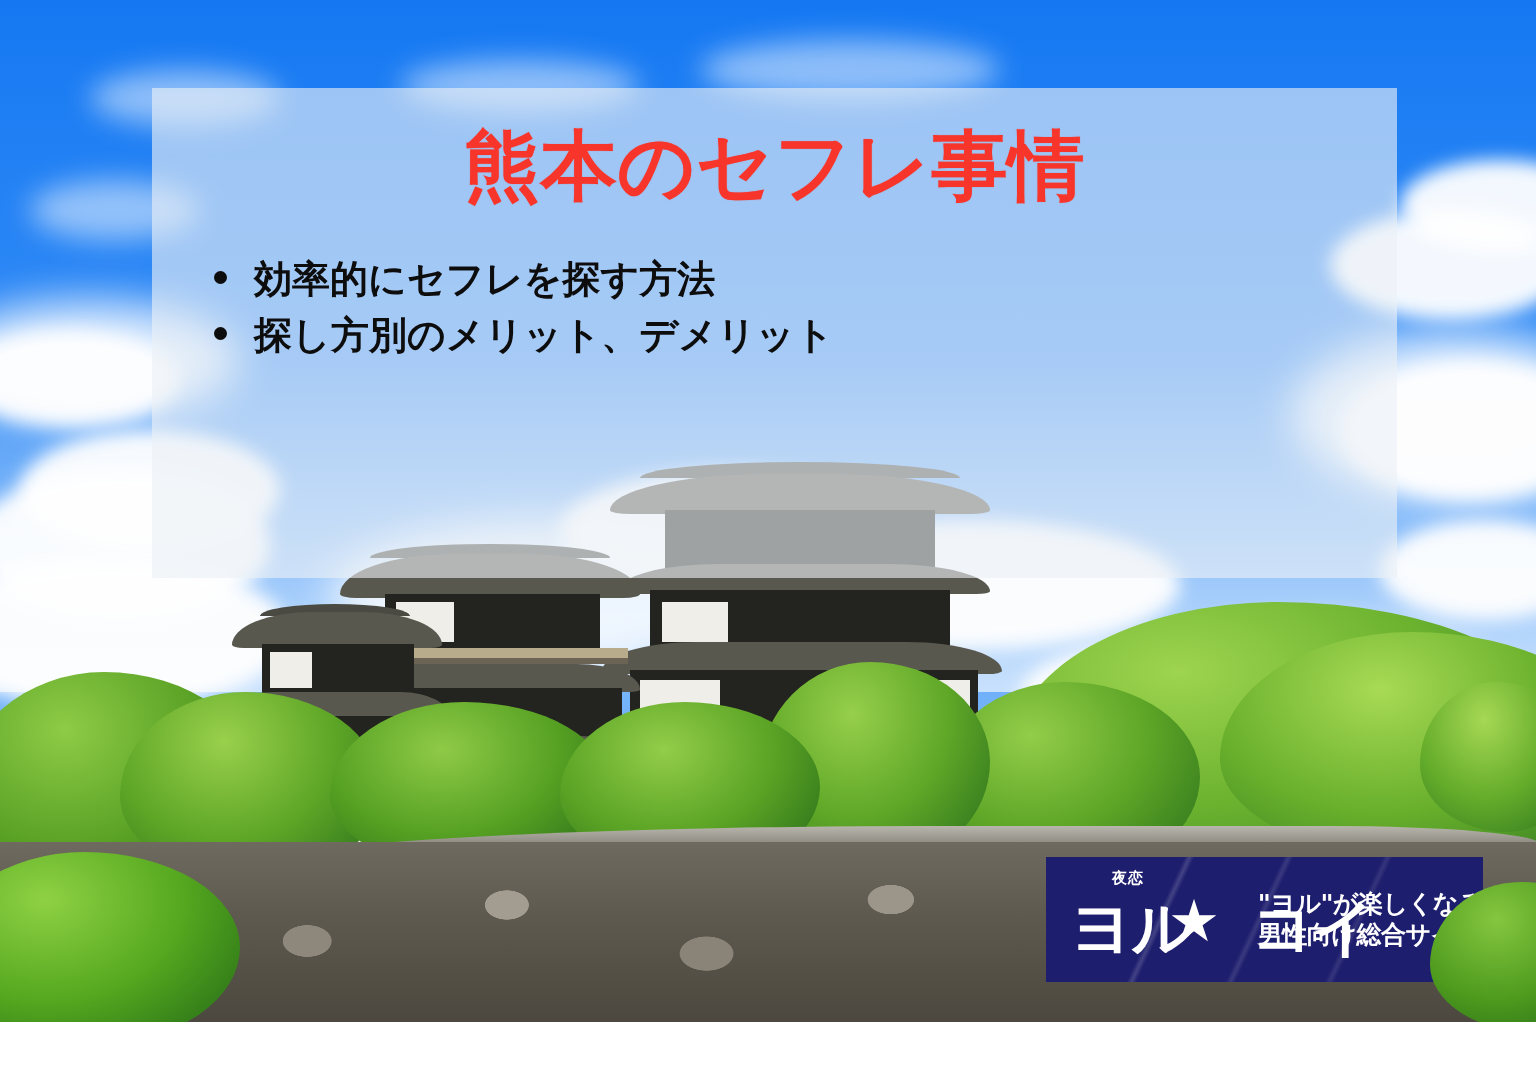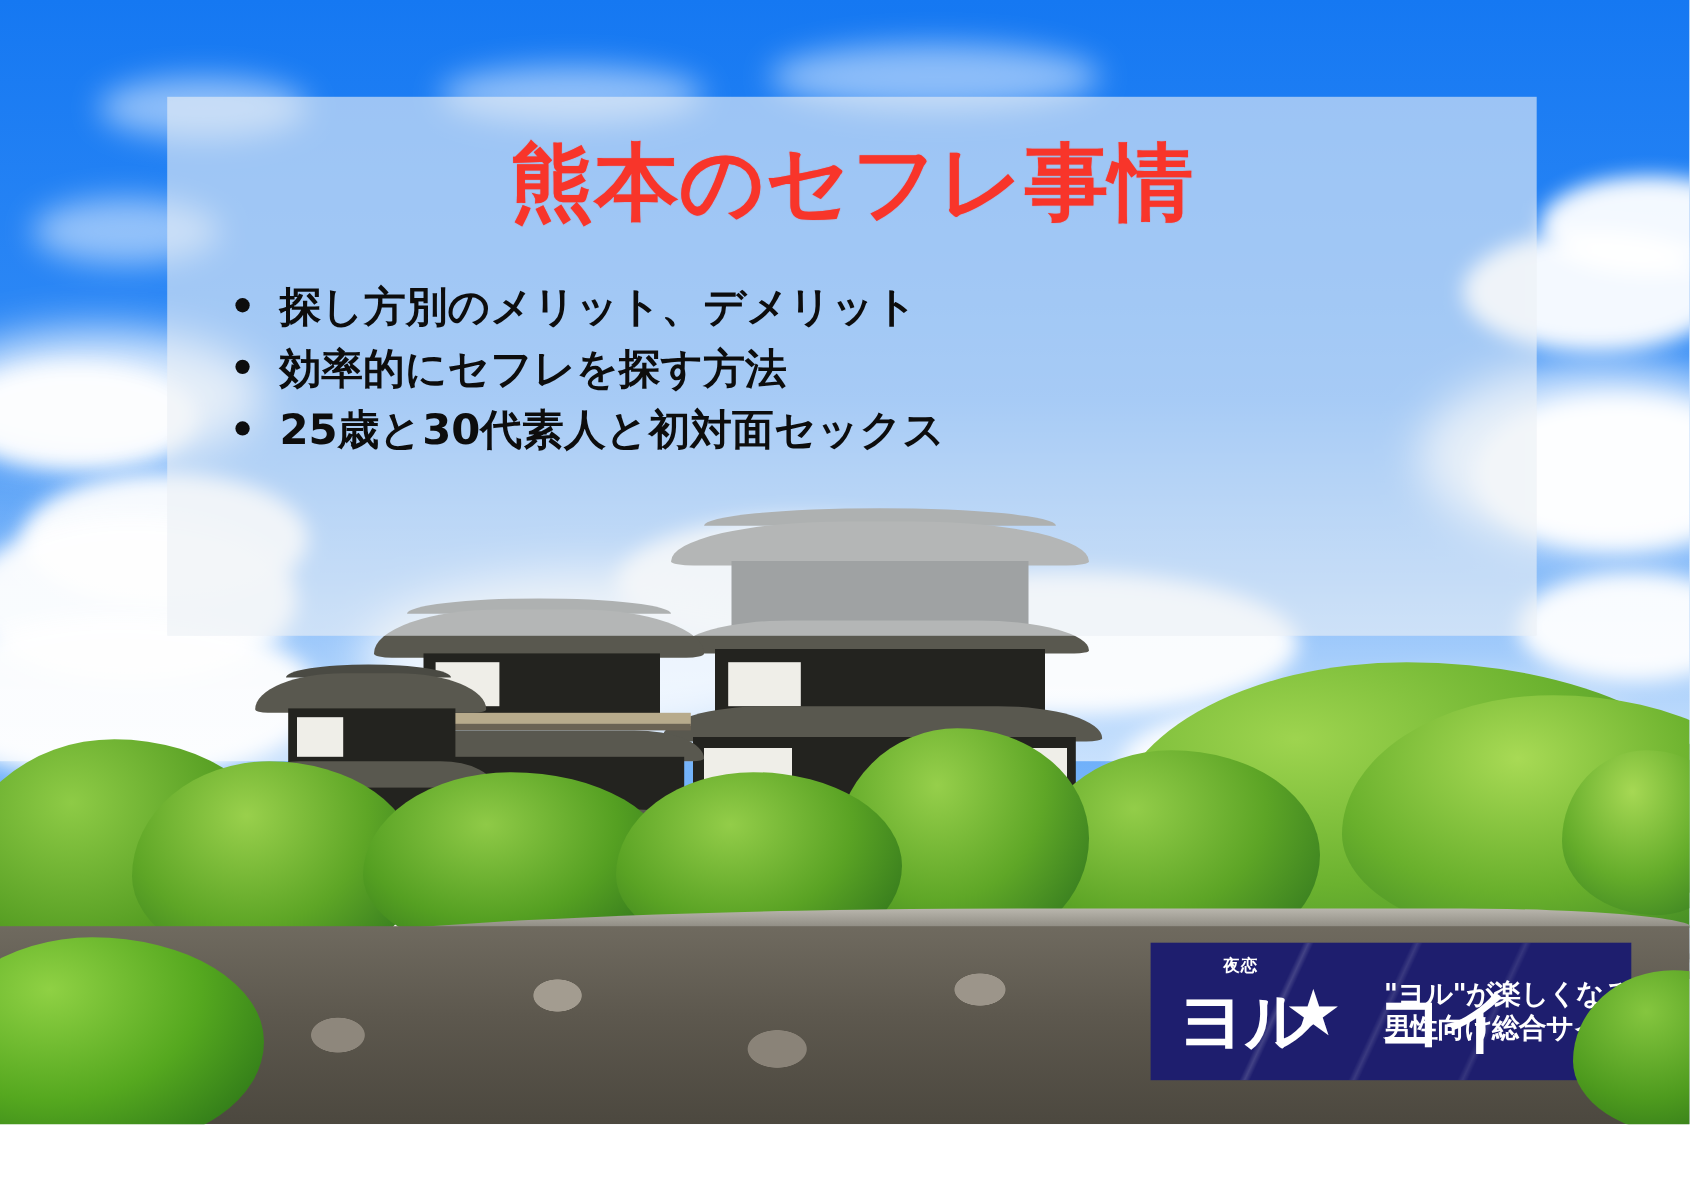--- a/index.html
+++ b/index.html
@@ -225,29 +225,25 @@
     <div class="tree" style="left:1430px; bottom:-10px; width:190px; height:150px; background:radial-gradient(ellipse at 35% 25%, #85c63f 0%, #4e9b1e 50%, #1d5e15 100%); z-index:3;"></div>
 
   </div>
 
   <div id="panel">
     <div class="title" id="title1">熊本のセフレ事情</div>
 
     <div id="bullets">
       <div class="bullet">
         <span class="dot"></span>
-        <span class="btxt">探し方別のメリット、デメリット</span>
-      </div>
-      <div class="bullet">
-        <span class="dot"></span>
         <span class="btxt">効率的にセフレを探す方法</span>
       </div>
       <div class="bullet">
         <span class="dot"></span>
-        <span class="btxt">25歳と30代素人と初対面セックス</span>
+        <span class="btxt">探し方別のメリット、デメリット</span>
       </div>
     </div>
   </div>
 
   <div id="badge">
     <div id="logomark">
       <span id="yoruKoi-ruby">夜恋</span>
       <span id="yakoi"><span>ヨル</span><span style="display:inline-block;width:58px"></span><span>コイ</span></span>
       <span id="star">★</span>
     </div>

